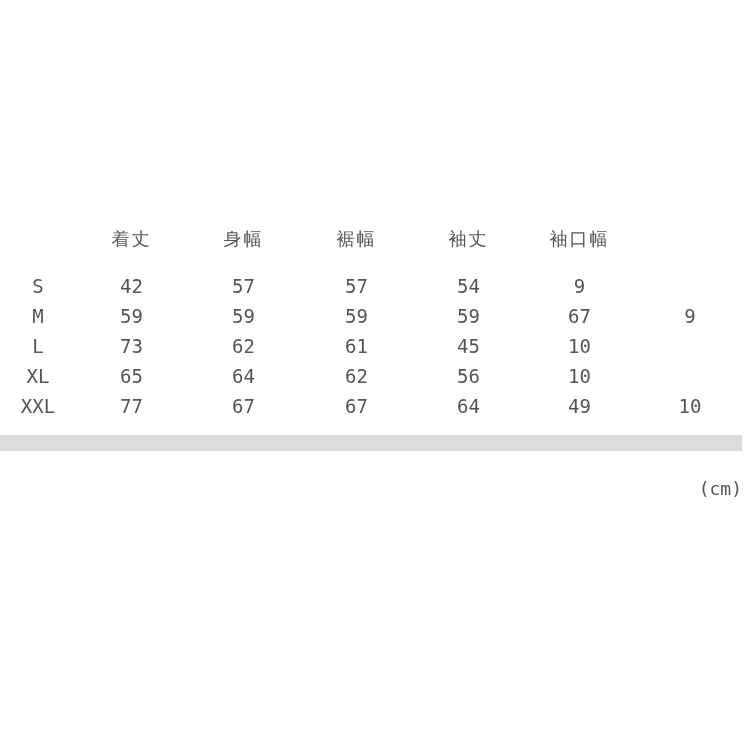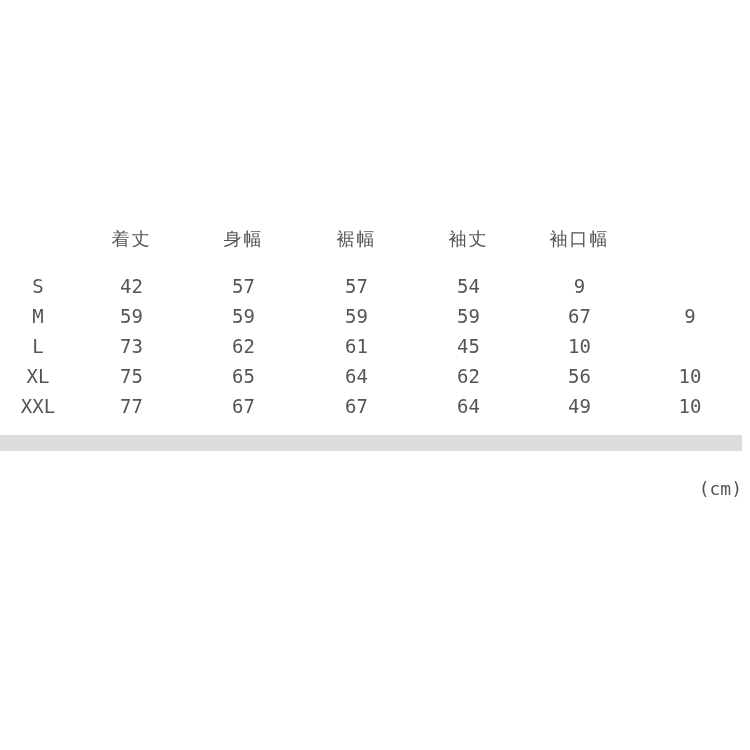--- a/index.html
+++ b/index.html
@@ -92,21 +92,20 @@
       <div class="cell">L</div>
       <div class="cell">73</div>
       <div class="cell">62</div>
       <div class="cell">61</div>
       <div class="cell">45</div>
       <div class="cell">10</div>
     </div>
 
     <div class="trow">
       <div class="cell">XL</div>
-      <div class="cell">75</div>
       <div class="cell">65</div>
       <div class="cell">64</div>
       <div class="cell">62</div>
       <div class="cell">56</div>
       <div class="cell">10</div>
     </div>
 
     <div class="trow">
       <div class="cell">XXL</div>
       <div class="cell">77</div>

